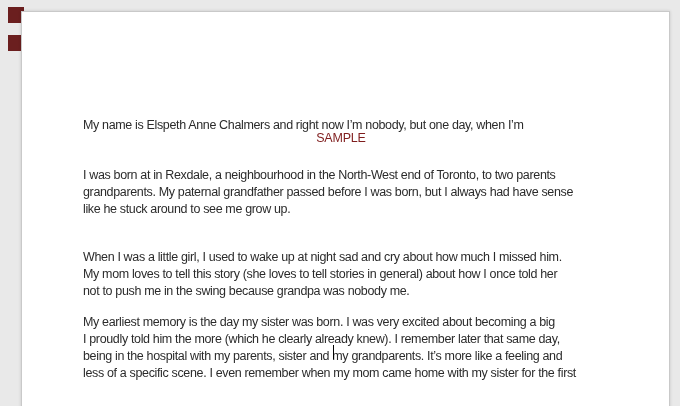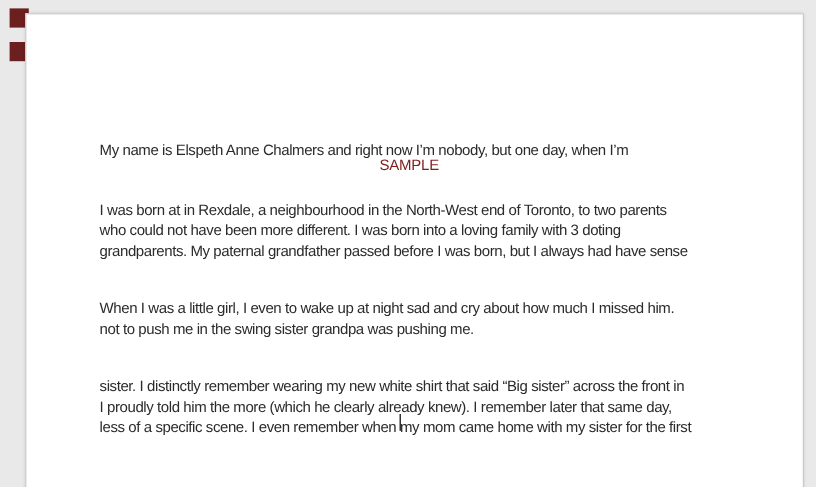--- a/index.html
+++ b/index.html
@@ -95,32 +95,34 @@
     <div class="textcol">
 
       <div class="doc-title">SAMPLE</div>
 
       <div class="para p1">
         <div class="line">My name is Elspeth Anne Chalmers and right now I’m nobody, but one day, when I’m</div>
       </div>
 
       <div class="para p2">
         <div class="line">I was born at in Rexdale, a neighbourhood in the North-West end of Toronto, to two parents</div>
-        <div class="line">who could not have been more different. I was born into a loving family with 3 doting</div>
         <div class="line">grandparents. My paternal grandfather passed before I was born, but I always had have sense</div>
+        <div class="line">like he stuck around to see me grow up.</div>
       </div>
 
       <div class="para p3">
-        <div class="line">When I was a little girl, I even to wake up at night sad and cry about how much I missed him.</div>
-        <div class="line">not to push me in the swing sister grandpa was pushing me.</div>
+        <div class="line">When I was a little girl, I used to wake up at night sad and cry about how much I missed him.</div>
+        <div class="line">My mom loves to tell this story (she loves to tell stories in general) about how I once told her</div>
+        <div class="line">not to push me in the swing because grandpa was nobody me.</div>
       </div>
 
       <div class="para p4">
-        <div class="line">sister. I distinctly remember wearing my new white shirt that said “Big sister” across the front in</div>
+        <div class="line">My earliest memory is the day my sister was born. I was very excited about becoming a big</div>
         <div class="line">I proudly told him the more (which he clearly already knew). I remember later that same day,</div>
+        <div class="line">being in the hospital with my parents, sister and my grandparents. It’s more like a feeling and</div>
         <div class="line">less of a specific scene. I even remember when my mom came home with my sister for the first</div>
       </div>
 
       <div class="caret"></div>
 
     </div>
   </div>
 
 </div>
 

